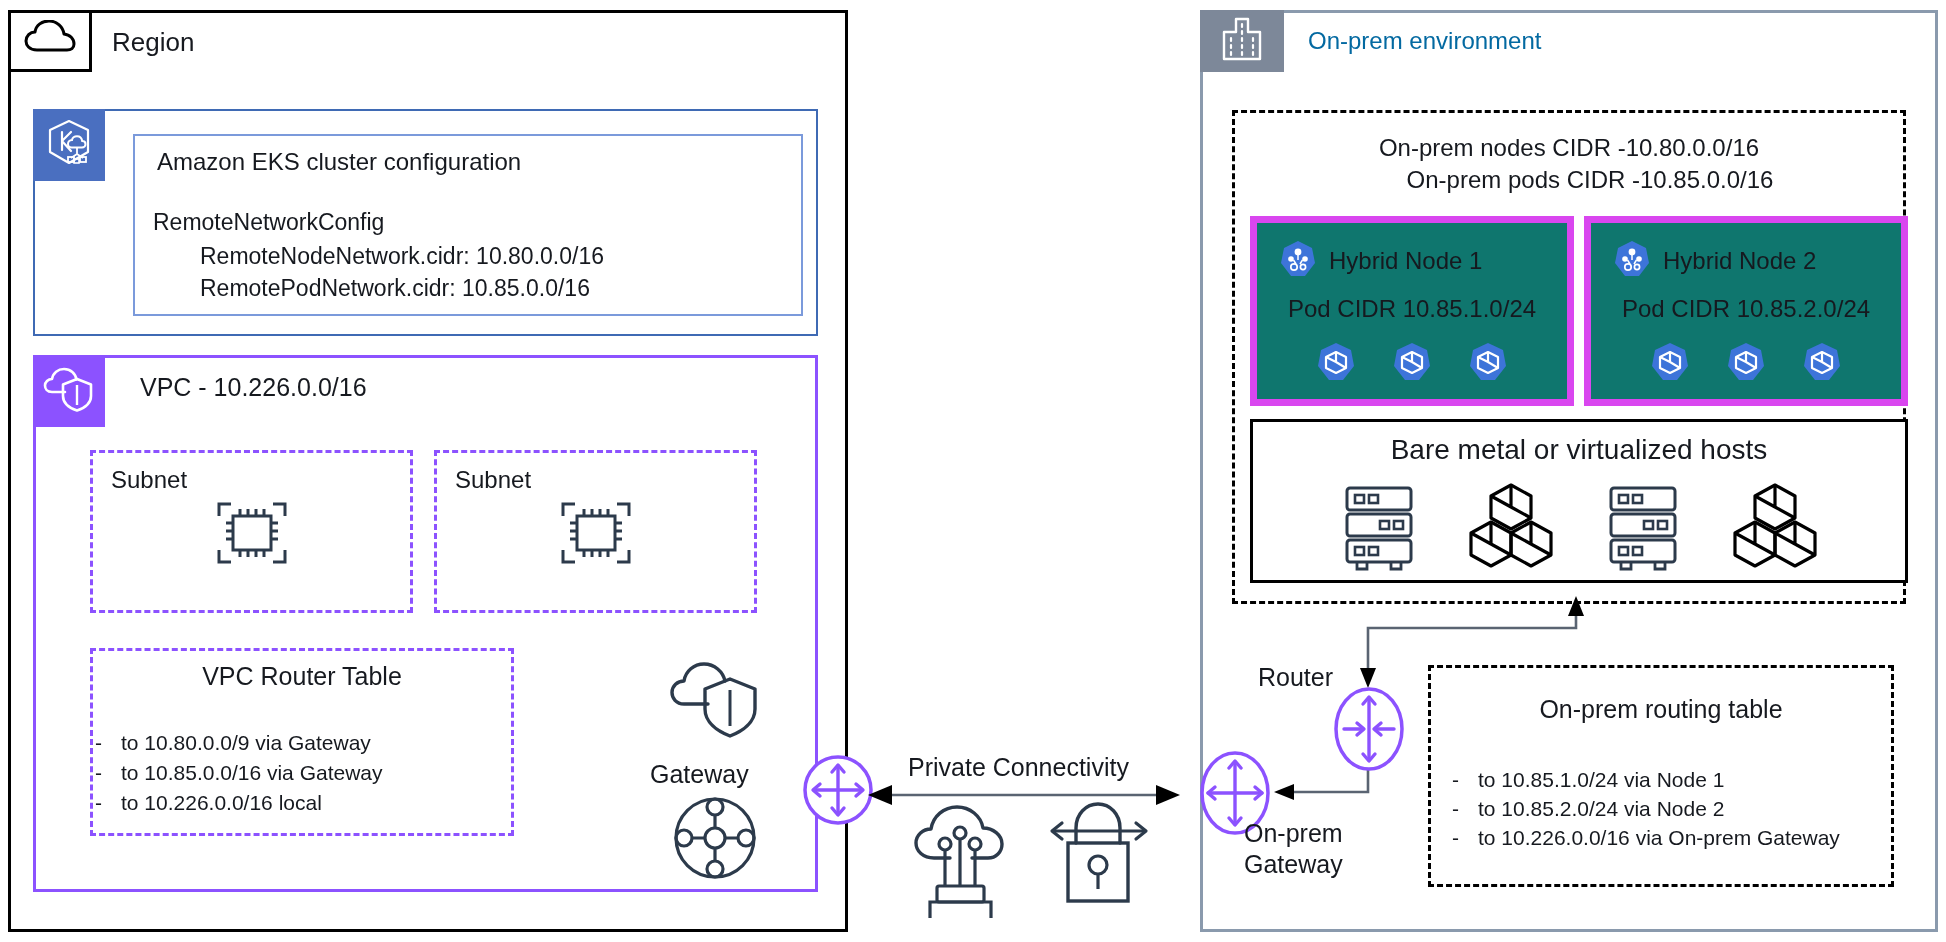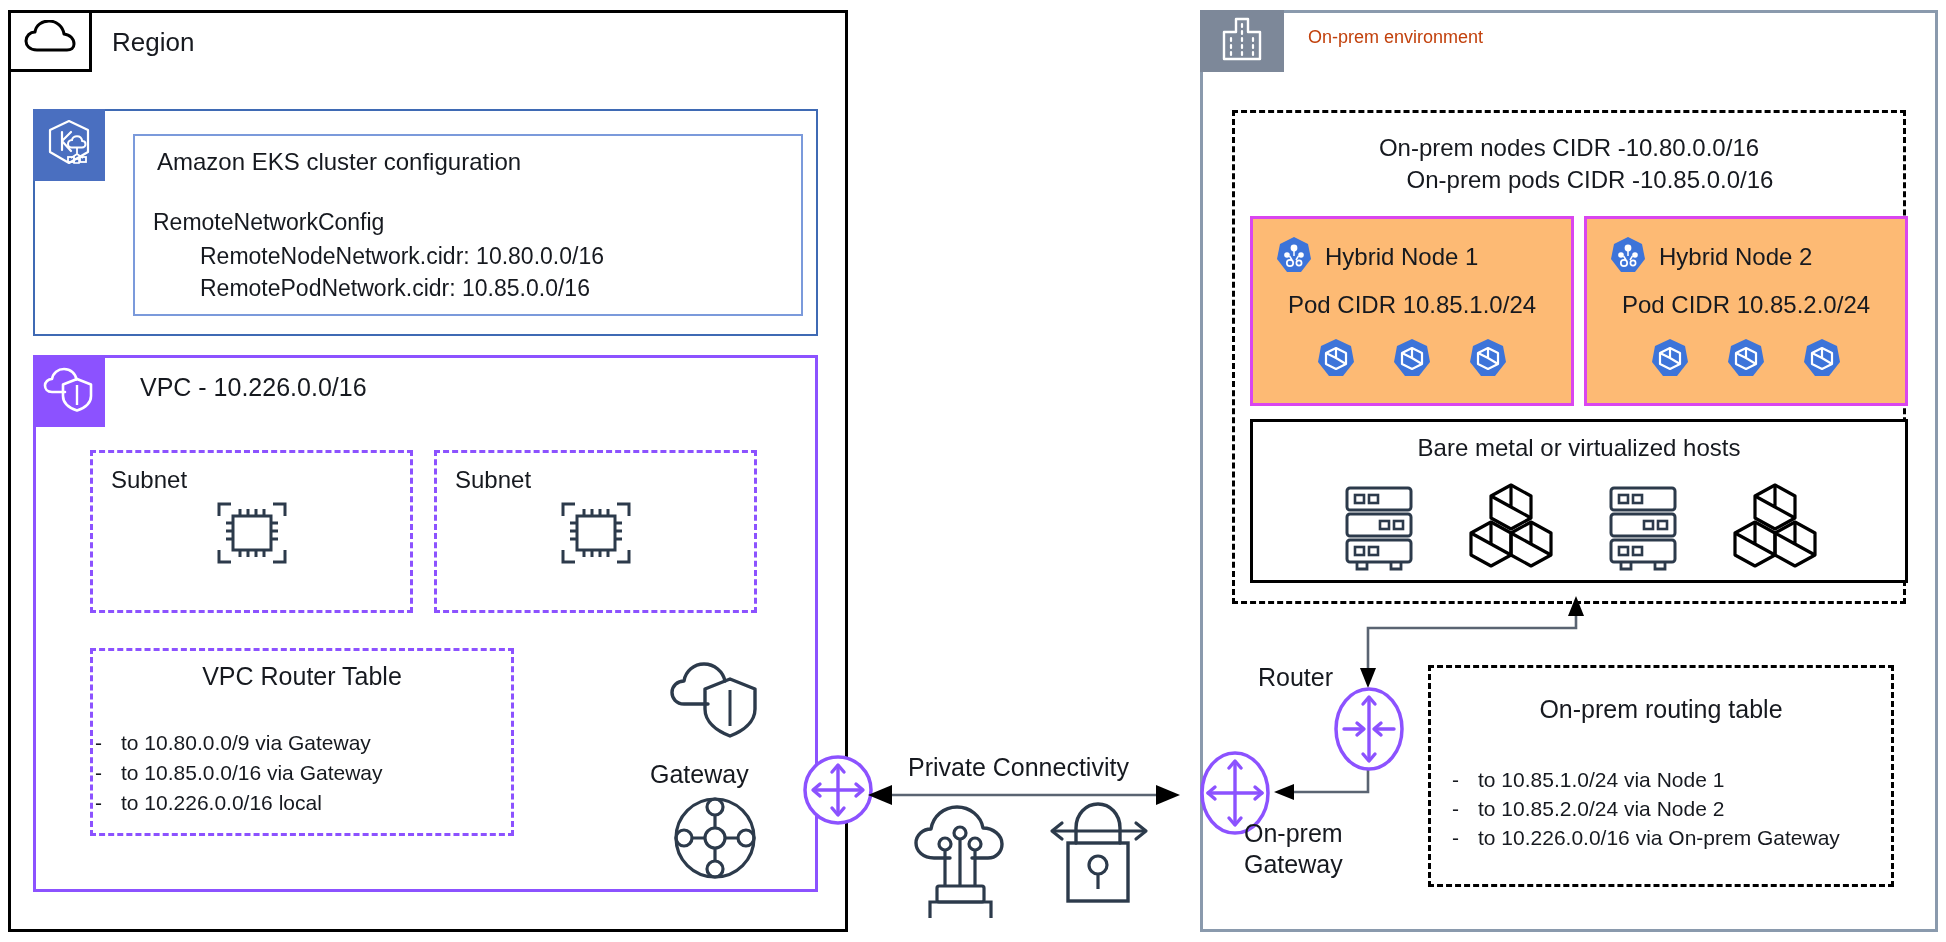--- a/index.html
+++ b/index.html
@@ -27,21 +27,21 @@
   #onprem-container{
     left:1200px;top:10px;width:738px;height:922px;
     border:3px solid #8a9aad;background:#ffffff;
   }
   #onprem-badge{
     left:1200px;top:10px;width:84px;height:62px;
     background:#7d8899;border:3px solid #7d8899;
     display:flex;align-items:center;justify-content:center;
   }
   #onprem-title{
-    left:1308px;top:27px;font-size:18px;color:#c2410c;white-space:nowrap;
+    left:1308px;top:27px;font-size:24px;color:#0369a1;white-space:nowrap;
   }
 
   
   #eks-outer{
     left:33px;top:109px;width:785px;height:227px;
     border:2px solid #3f6ab4;background:#ffffff;
   }
   #eks-badge{
     left:33px;top:109px;width:72px;height:72px;
     background:#4a6fc0;display:flex;align-items:center;justify-content:center;
@@ -96,33 +96,33 @@
   #vpn-icon{left:1046px;top:795px;}
 
   
   #onprem-dashed{
     left:1232px;top:110px;width:674px;height:494px;
     border:3px dashed #000000;background:#ffffff;
   }
   #cidr-l1{left:1232px;top:134px;width:674px;text-align:center;font-size:24px;}
   #cidr-l2{left:1232px;top:166px;width:716px;text-align:center;font-size:24px;}
 
-  .hybrid-node{border:3px solid #d946ef;background:#fdba74;padding-left:40px;}
+  .hybrid-node{border:7px solid #d946ef;background:#0f766e;padding-left:40px;}
   #hn-1{left:1250px;top:216px;width:324px;height:190px;}
   #hn-2{left:1584px;top:216px;width:324px;height:190px;}
   .hn-head{position:absolute;left:22px;top:16px;display:flex;align-items:center;gap:12px;}
   .hn-name{font-size:24px;}
   .hn-cidr{position:absolute;left:0;right:0;top:72px;text-align:center;font-size:24px;}
   .hn-pods{position:absolute;left:0;right:0;top:118px;display:flex;justify-content:center;gap:36px;}
 
   #bare-metal{
     left:1250px;top:419px;width:658px;height:164px;
     border:3px solid #000000;background:#ffffff;
   }
-  #bm-title{left:1250px;top:434px;width:658px;text-align:center;font-size:24px;}
+  #bm-title{left:1250px;top:434px;width:658px;text-align:center;font-size:28px;}
   #bm-icons{left:1250px;top:480px;width:658px;display:flex;justify-content:center;gap:48px;align-items:center;}
 
   
   #router-label{left:1258px;top:663px;font-size:25px;white-space:nowrap;}
   #onprem-gw-label{left:1244px;top:818px;font-size:25px;line-height:31px;}
 
   #oprt-box{
     left:1428px;top:665px;width:466px;height:222px;
     border:3px dashed #000000;background:#ffffff;
   }

